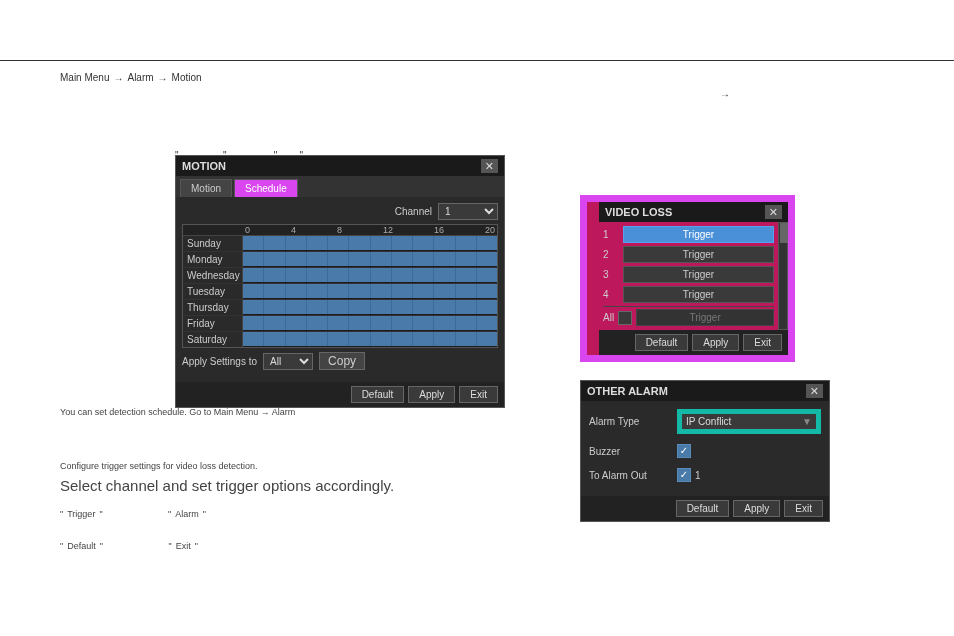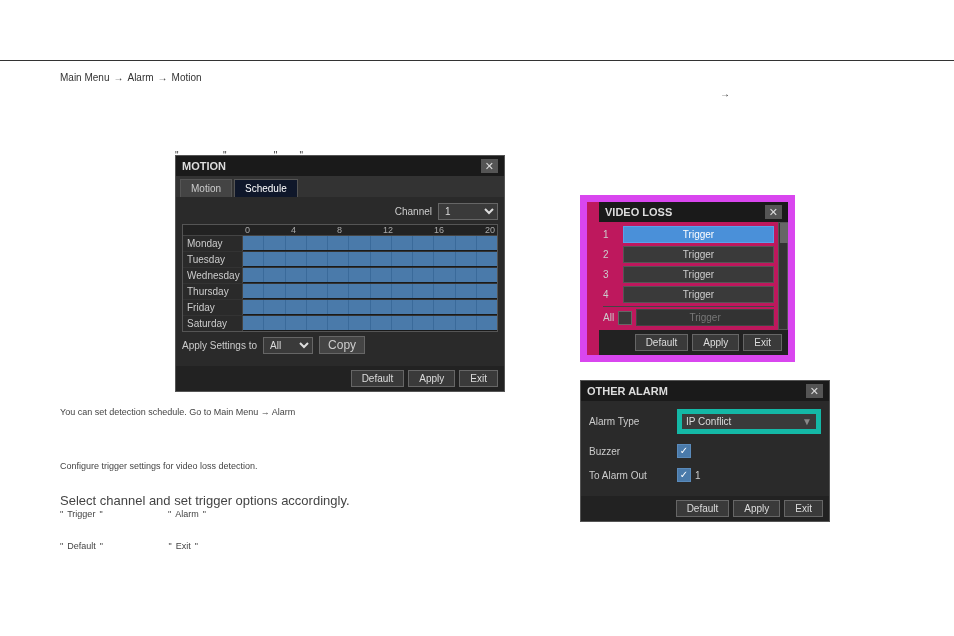--- a/index.html
+++ b/index.html
@@ -83,21 +83,21 @@
     .dialog-tab {
       padding: 3px 10px;
       background: #444;
       color: #ccc;
       cursor: pointer;
       font-size: 10px;
       border: 1px solid #555;
       border-bottom: none;
     }
     .dialog-tab.active {
-      background: #0f172a;
+      background: #d946ef;
       color: #fff;
     }
     .dialog-body {
       padding: 6px;
     }
     .channel-row {
       display: flex;
       align-items: center;
       margin-bottom: 4px;
       gap: 6px;
@@ -425,55 +425,72 @@
           <span>0</span>
           <span>4</span>
           <span>8</span>
           <span>12</span>
           <span>16</span>
           <span>20</span>
         </div>
       </div>
 
       <div class="schedule-row">
+        <div class="day-label">Sunday</div>
+        <div class="schedule-cells">
+          <div class="schedule-cell"></div>
+          <div class="schedule-cell"></div>
+          <div class="schedule-cell"></div>
+          <div class="schedule-cell"></div>
+          <div class="schedule-cell"></div>
+          <div class="schedule-cell"></div>
+          <div class="schedule-cell"></div>
+          <div class="schedule-cell"></div>
+          <div class="schedule-cell"></div>
+          <div class="schedule-cell"></div>
+          <div class="schedule-cell"></div>
+          <div class="schedule-cell"></div>
+        </div>
+      </div>
+      <div class="schedule-row">
         <div class="day-label">Monday</div>
         <div class="schedule-cells">
           <div class="schedule-cell"></div>
             <div class="schedule-cell"></div>
             <div class="schedule-cell"></div>
             <div class="schedule-cell"></div>
             <div class="schedule-cell"></div>
             <div class="schedule-cell"></div>
             <div class="schedule-cell"></div>
             <div class="schedule-cell"></div>
             <div class="schedule-cell"></div>
             <div class="schedule-cell"></div>
             <div class="schedule-cell"></div>
             <div class="schedule-cell"></div>
         </div>
       </div>
       <div class="schedule-row">
+        <div class="day-label">Wednesday</div>
+        <div class="schedule-cells">
+          <div class="schedule-cell"></div>
+            <div class="schedule-cell"></div>
+            <div class="schedule-cell"></div>
+            <div class="schedule-cell"></div>
+            <div class="schedule-cell"></div>
+            <div class="schedule-cell"></div>
+            <div class="schedule-cell"></div>
+            <div class="schedule-cell"></div>
+            <div class="schedule-cell"></div>
+            <div class="schedule-cell"></div>
+            <div class="schedule-cell"></div>
+            <div class="schedule-cell"></div>
+        </div>
+      </div>
+      <div class="schedule-row">
         <div class="day-label">Tuesday</div>
-        <div class="schedule-cells">
-          <div class="schedule-cell"></div>
-            <div class="schedule-cell"></div>
-            <div class="schedule-cell"></div>
-            <div class="schedule-cell"></div>
-            <div class="schedule-cell"></div>
-            <div class="schedule-cell"></div>
-            <div class="schedule-cell"></div>
-            <div class="schedule-cell"></div>
-            <div class="schedule-cell"></div>
-            <div class="schedule-cell"></div>
-            <div class="schedule-cell"></div>
-            <div class="schedule-cell"></div>
-        </div>
-      </div>
-      <div class="schedule-row">
-        <div class="day-label">Wednesday</div>
         <div class="schedule-cells">
           <div class="schedule-cell"></div>
             <div class="schedule-cell"></div>
             <div class="schedule-cell"></div>
             <div class="schedule-cell"></div>
             <div class="schedule-cell"></div>
             <div class="schedule-cell"></div>
             <div class="schedule-cell"></div>
             <div class="schedule-cell"></div>
             <div class="schedule-cell"></div>
@@ -625,21 +642,21 @@
 
 <div class="body-text" style="top:406px; left:60px; width:480px; font-size:9px; color:#444;">
   <span>You can set detection schedule. Go to Main Menu</span>
   <span> → </span>
   <span>Alarm</span>
 </div>
 
 <div class="body-text" style="top:460px; left:60px; width:480px; font-size:9px; color:#444;">
   <span>Configure trigger settings for video loss detection.</span>
 </div>
-<div class="body-text" style="top:475px; left:60px; width:480px; font-size:13px; color:#444;margin-top:16px;">
+<div class="body-text" style="top:475px; left:60px; width:480px; font-size:15px; color:#444;">
   <span>Select channel and set trigger options accordingly.</span>
 </div>
 
 <div class="body-text" style="top:508px; left:60px; width:480px; font-size:9px; color:#444; display:flex; align-items:center; gap:4px;">
   <span>"</span>
   <span>Trigger</span>
   <span>"</span>
   <span>&nbsp;&nbsp;&nbsp;&nbsp;&nbsp;&nbsp;&nbsp;&nbsp;&nbsp;&nbsp;&nbsp;&nbsp;&nbsp;&nbsp;&nbsp;&nbsp;&nbsp;&nbsp;&nbsp;&nbsp;&nbsp;&nbsp;&nbsp;</span>
   <span>"</span>
   <span>Alarm</span>

